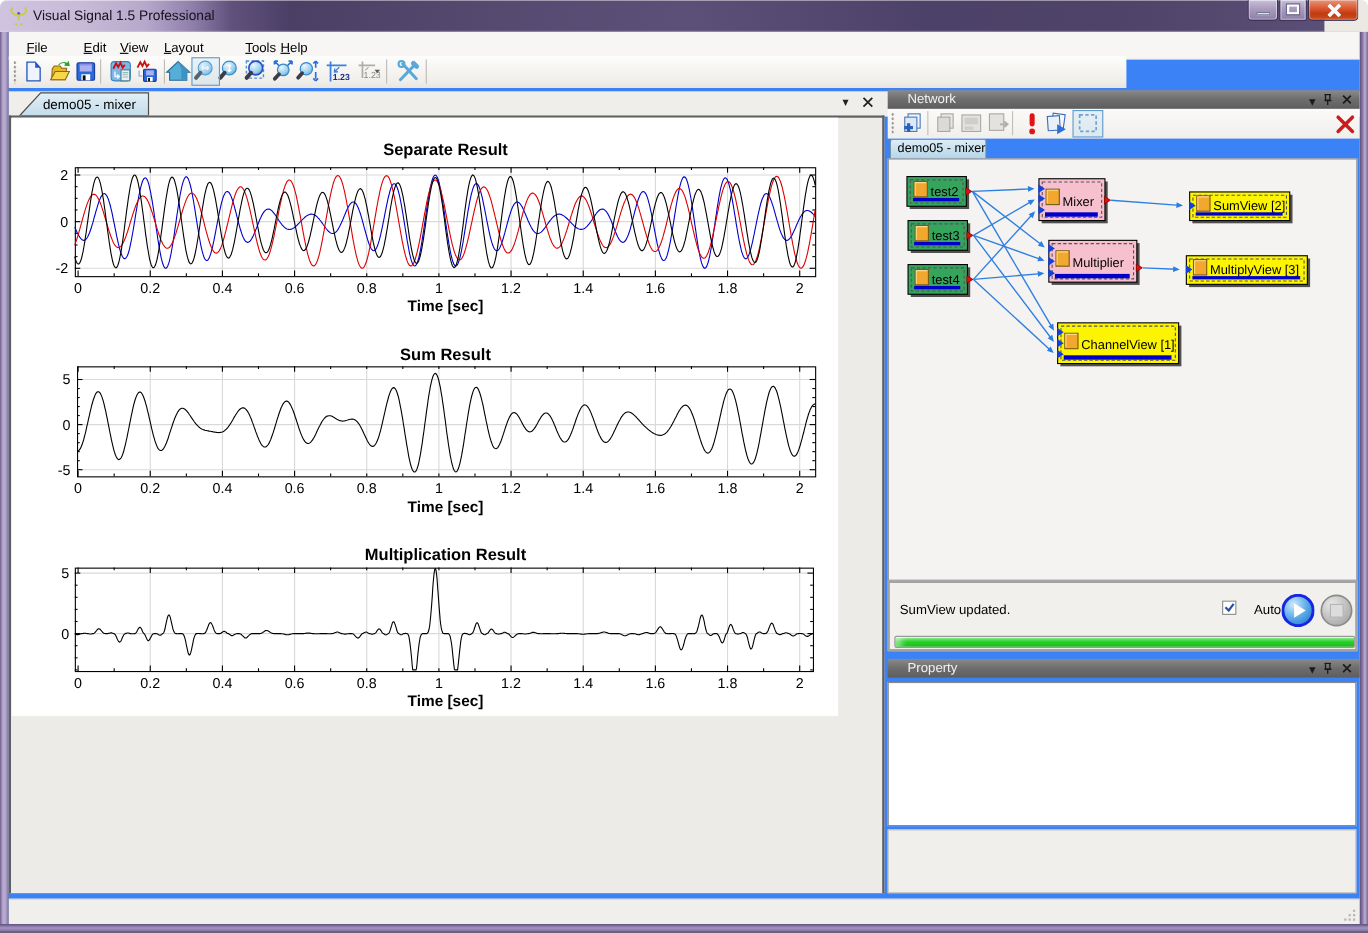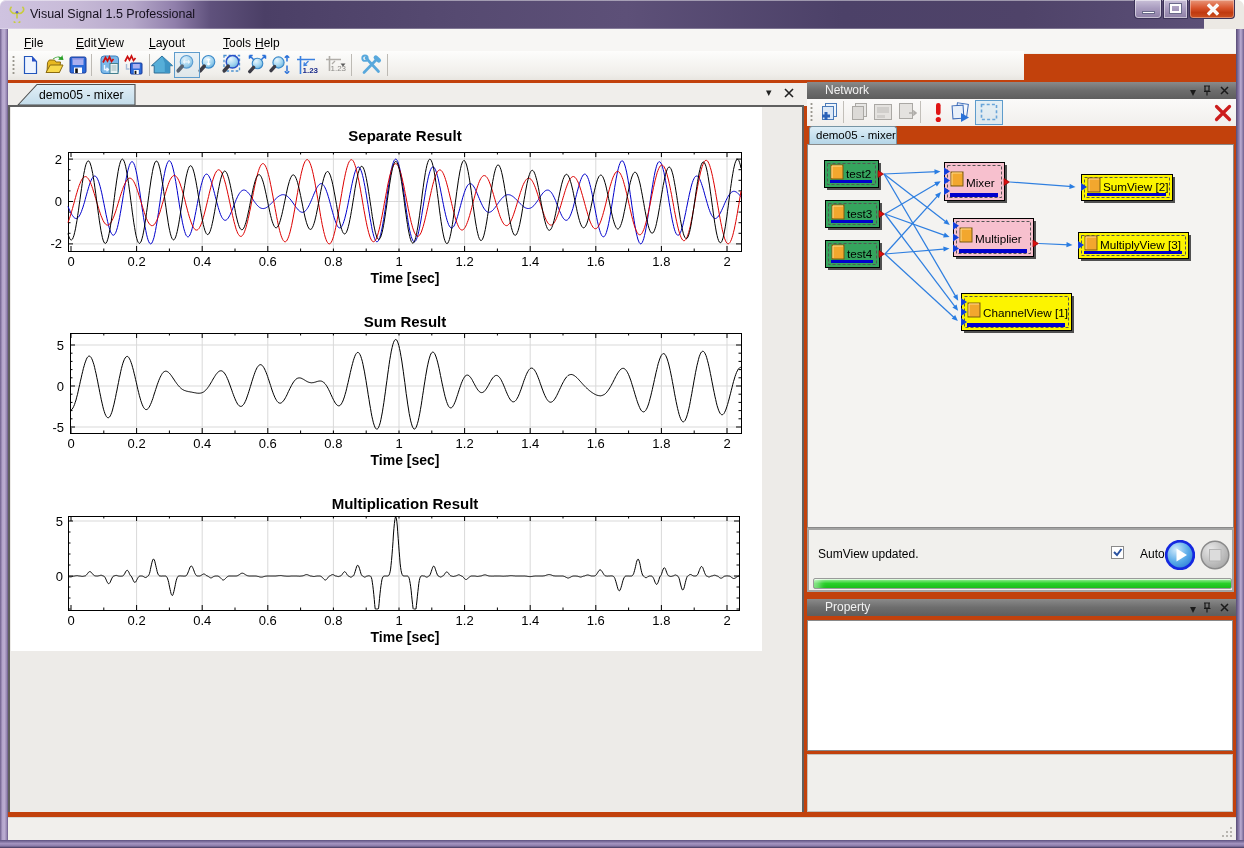--- a/index.html
+++ b/index.html
@@ -5,21 +5,21 @@
 .abs{position:absolute}
 #win{position:absolute;left:0;top:0;width:1244px;height:848px;background:#ece9e4;border-radius:7px 7px 0 0}
 #titlebar{position:absolute;left:0;top:0;width:1204px;height:29px;border-radius:6px 6px 0 0;
  background:linear-gradient(to right,#cfc3e0 0%,#c8bbd8 6%,#b6a8ca 11%,#907fab 14.5%,#5f517c 17.5%,#4b3f66 22%,#564a71 38%,#5d5078 52%,#4c4168 70%,#4f4369 85%,#5b4f77 100%);
  box-shadow:inset 0 1px 0 rgba(255,255,255,.45), inset 0 -1px 0 rgba(255,255,255,.25);}
 #titletext{position:absolute;left:30px;top:7px;font-size:12.5px;color:#15101e}
 .frame{position:absolute;background:linear-gradient(to right,#6e5f8d,#b3a4cb 30%,#bcaed2 55%,#8d7cab 90%,#574a75)}
 #frL{left:0;top:29px;width:8px;height:811px}
 #frR{left:1236px;top:29px;width:8px;height:811px;background:linear-gradient(to right,#574a75,#9384b2 40%,#bcaed2 60%,#6e5f8d)}
 #frB{left:0;top:840px;width:1244px;height:8px;background:linear-gradient(to bottom,#5e5180,#a494c0 45%,#8a7aa8 75%,#41365a)}
-#client{position:absolute;left:8px;top:29px;width:1228px;height:811px;background:#c2410c}
+#client{position:absolute;left:8px;top:29px;width:1228px;height:811px;background:#3b82f6}
 #menubar{position:absolute;left:0;top:0;width:1228px;height:25px;background:#f7f6f4;border-bottom:1px solid #f0eeea}
 .mi{position:absolute;top:7px;font-size:12px;color:#000}
 #toolbar{position:absolute;left:0;top:22px;width:1016px;height:29px;background:linear-gradient(#fdfdfc,#f0eeea 80%,#e8e5e0)}
 .tsep{position:absolute;top:3px;width:1px;height:22px;background:#bdbab4}
 .grip{position:absolute;width:3px;background-image:radial-gradient(circle,#9a978f 1px,transparent 1.2px);background-size:3px 4px}
 #tabrow{position:absolute;left:0;top:54px;width:1228px;height:23px;background:#f0eeeb}
 #docarea{position:absolute;left:0;top:76px;width:796px;height:707px;background:#edebe8;border-top:2px solid #5f5f5f;border-left:2px solid #5f5f5f;border-right:2px solid #5f5f5f}
 #page{position:absolute;left:1px;top:0;width:751px;height:544px;background:#fff}
 #rpanel{position:absolute;left:799px;top:53px;width:429px;height:735px}
 .phead{position:absolute;left:0;width:429px;height:17px;background:linear-gradient(#8a8a8a,#6d6d6d 50%,#5e5e5e);color:#f2f2f2;font-size:12px;padding-left:18px;line-height:16px}
@@ -55,21 +55,21 @@
         </svg>
       </div>
     </div>
     <div id="frL" class="frame"></div>
     <div id="frR" class="frame"></div>
     <div id="frB" class="frame"></div>
     <div id="client">
       <div id="menubar">
         <div class="mi" style="left:16px"><span style="text-decoration:underline">F</span>ile</div>
         <div class="mi" style="left:68px"><span style="text-decoration:underline">E</span>dit</div>
-        <div class="mi" style="left:90px"><span style="text-decoration:underline">V</span>iew</div>
+        <div class="mi" style="left:101px"><span style="text-decoration:underline">V</span>iew</div>
         <div class="mi" style="left:141px"><span style="text-decoration:underline">L</span>ayout</div>
         <div class="mi" style="left:215px"><span style="text-decoration:underline">T</span>ools</div>
         <div class="mi" style="left:247px"><span style="text-decoration:underline">H</span>elp</div>
       </div>
       <div id="toolbar">
         <div class="grip" style="left:4px;top:4px;height:21px"></div>
         <div class="tsep" style="left:83px"></div>
         <div class="tsep" style="left:141px"></div>
         <div class="tsep" style="left:343px"></div>
         <div class="tsep" style="left:379px"></div>

